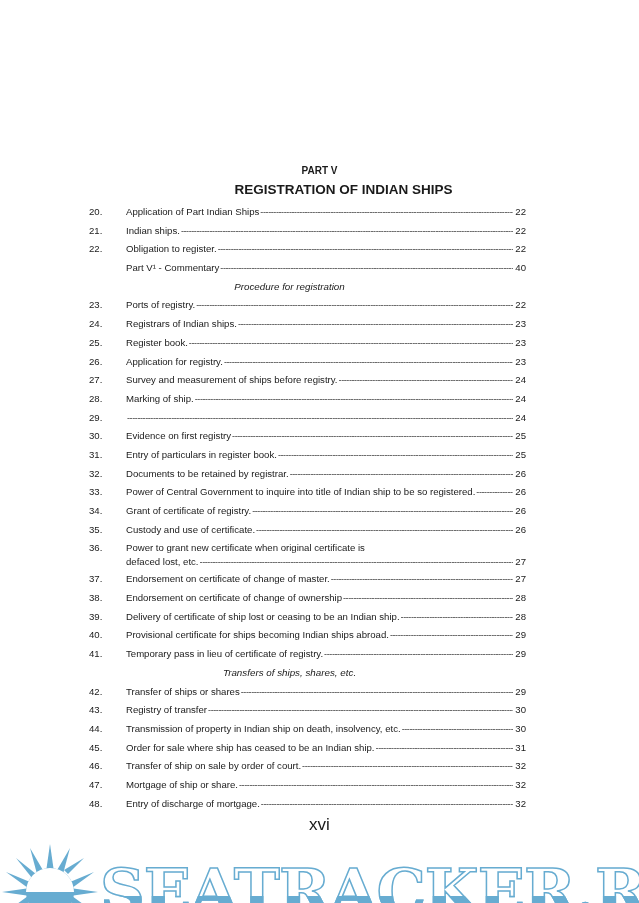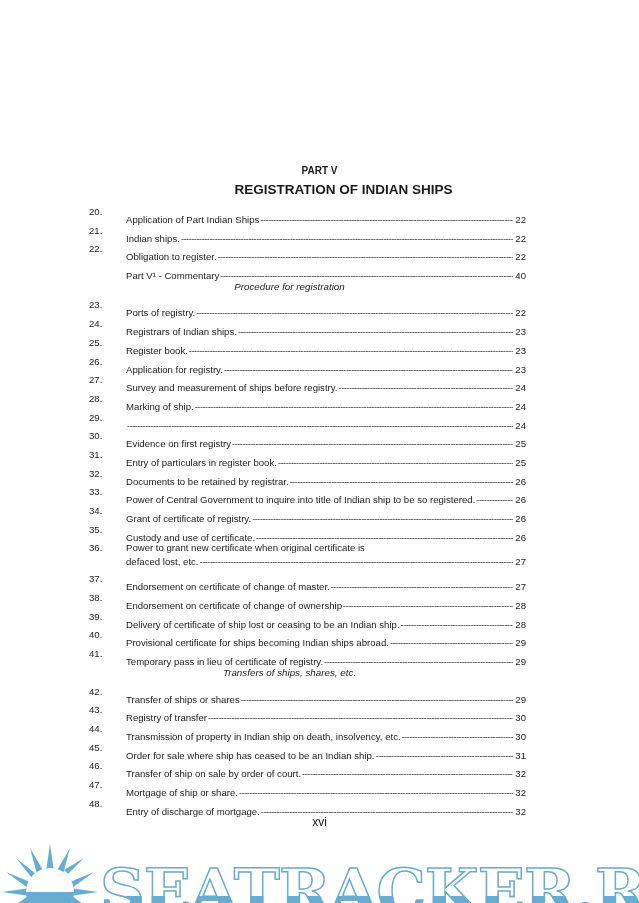--- a/index.html
+++ b/index.html
@@ -16,21 +16,21 @@
     position: absolute; left: 0; width: 639px; top: 142px; text-align: center;
     font-weight: bold; font-size: 13.5px; padding-left: 24px;
   }
   .toc { position: absolute; left: 89px; top: 163px; width: 437px; }
   .row {
     position: relative; height: 18.7px; line-height: 18.7px; font-size: 9.6px; white-space: nowrap;
   }
   .row.tall { height: 31px; }
   .num { position: absolute; left: 0; top: 0; width: 30px; }
   .entry {
-    position: absolute; left: 37px; right: 0; top: 8px;
+    position: absolute; left: 37px; right: 0; top: 0;
     display: flex; align-items: center;
   }
   .title-text { flex: 0 0 auto; }
   .leader {
     flex: 1 1 auto; overflow: hidden; margin: 0 2px 0 1px; height: 18.7px; line-height: 18.7px;
     color: #333; letter-spacing: -0.4px; font-size: 9px;
   }
   .leader::before {
     content: "----------------------------------------------------------------------------------------------------------------------------------------------------------------------------";
   }
@@ -39,21 +39,21 @@
     position: absolute; left: 37px; right: 0; top: 0; line-height: 13px; font-size: 9.6px;
   }
   .two-line .first { height: 16px; line-height: 18px; }
   .two-line .second { display: flex; height: 14px; line-height: 14px; }
   .two-line .second .leader { height: 14px; line-height: 14px; }
   .section {
     height: 18.7px; line-height: 18.7px; text-align: center; font-style: italic; font-size: 9.8px;
     margin-left: -89px; width: 579px; padding-left: 0;
   }
   .folio {
-    position: absolute; left: 0; width: 639px; top: 775px; text-align: center; font-size: 12px;
+    position: absolute; left: 0; width: 639px; top: 775px; text-align: center; font-size: 17px;
   }
   .watermark { position: absolute; left: 0; top: 800px; width: 639px; height: 103px; }
   .wm-text {
     position: absolute; left: 100px; top: 12px; font-family: "DejaVu Serif", serif; font-weight: bold;
     font-size: 62px; letter-spacing: -1px; line-height: 80px;
     color: transparent; -webkit-text-stroke: 1.5px #67acd1;
     background: linear-gradient(to bottom, #ffffff 0%, #ffffff 55%, #67acd1 55%, #67acd1 100%);
     -webkit-background-clip: text; background-clip: text;
   }
 </style>

